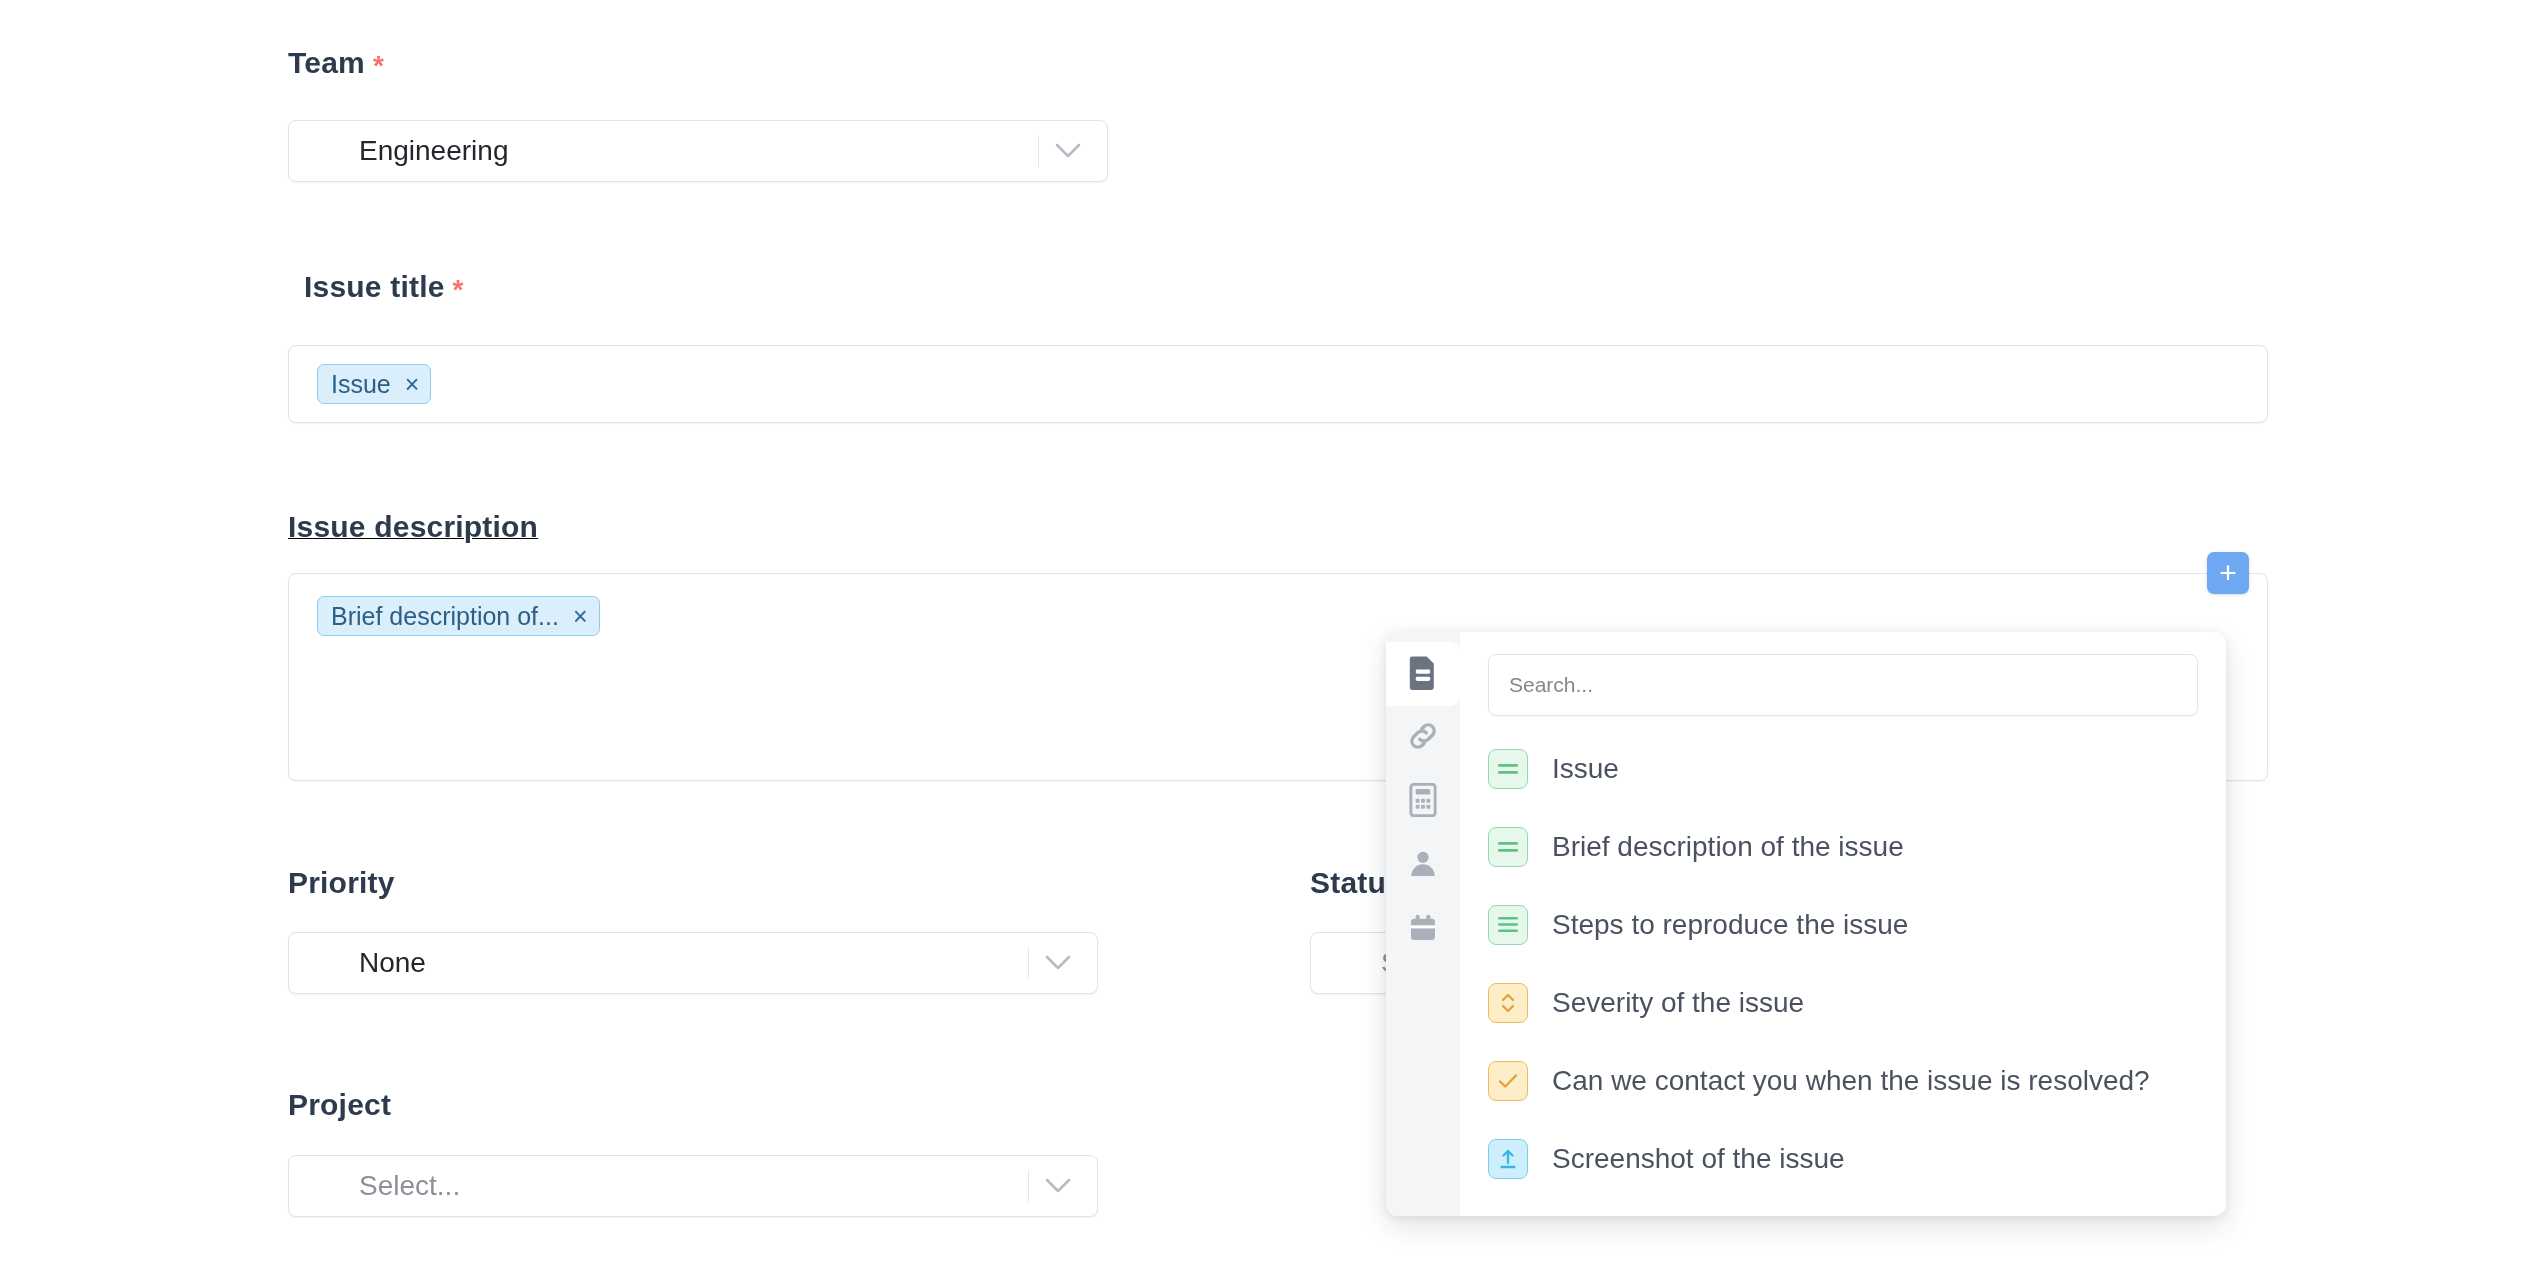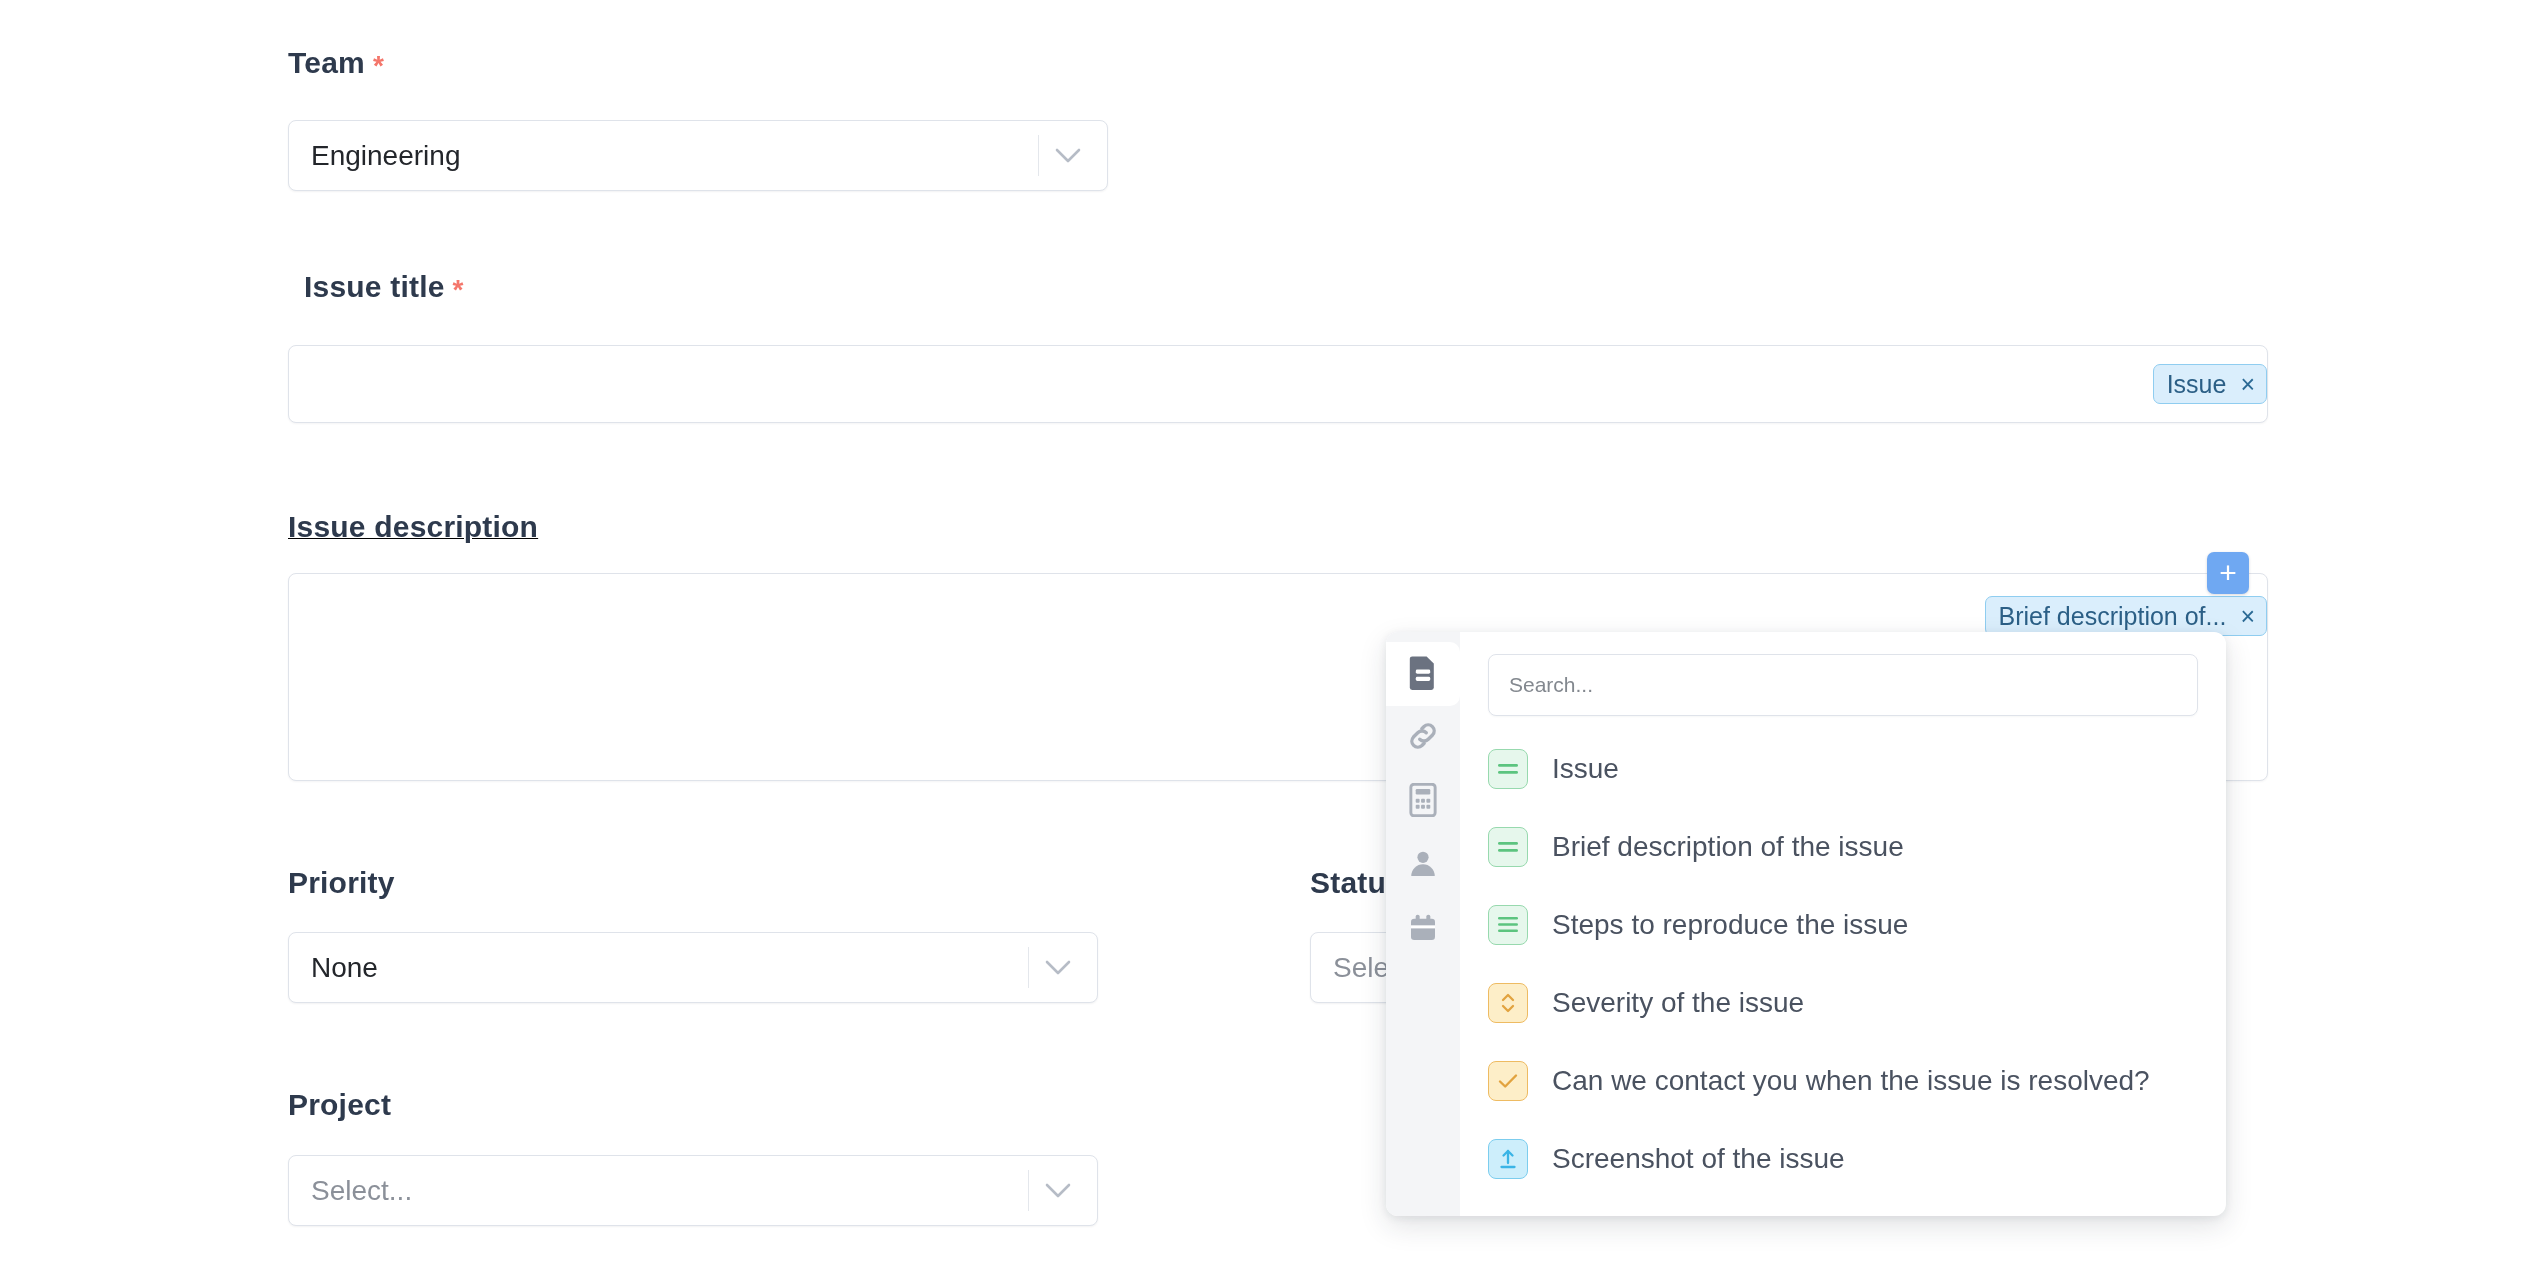--- a/index.html
+++ b/index.html
@@ -10,21 +10,20 @@
     background: #ffffff;
     font-family: "Liberation Sans", sans-serif;
     overflow: hidden;
   }
 
   #root {
     position: relative;
     width: 2536px;
     height: 1280px;
     background: #ffffff;
-    text-align: right;
   }
 
   
   .field-label {
     font-size: 30px;
     font-weight: bold;
     color: #2e3a4d;
     letter-spacing: .2px;
     white-space: nowrap;
     line-height: 1;
@@ -34,27 +33,28 @@
     font-size: 28px;
     font-weight: bold;
     margin-left: 8px;
     vertical-align: top;
     position: relative;
     top: 2px;
   }
 
   .select-box {
     position: relative;
-    height: 71px;
+    height: 62px;
     border: 1.5px solid #dfe3ea;
     border-radius: 8px;
     background: #ffffff;
     display: flex;
     align-items: center;
     box-shadow: 0 1px 2px rgba(31,41,55,.06);
+    padding-left: 48px;
   }
   .select-value {
     font-size: 28px;
     color: #23262b;
     padding-left: 22px;
     line-height: 1;
     white-space: nowrap;
   }
   .select-value.placeholder { color: #8b9099; }
 

